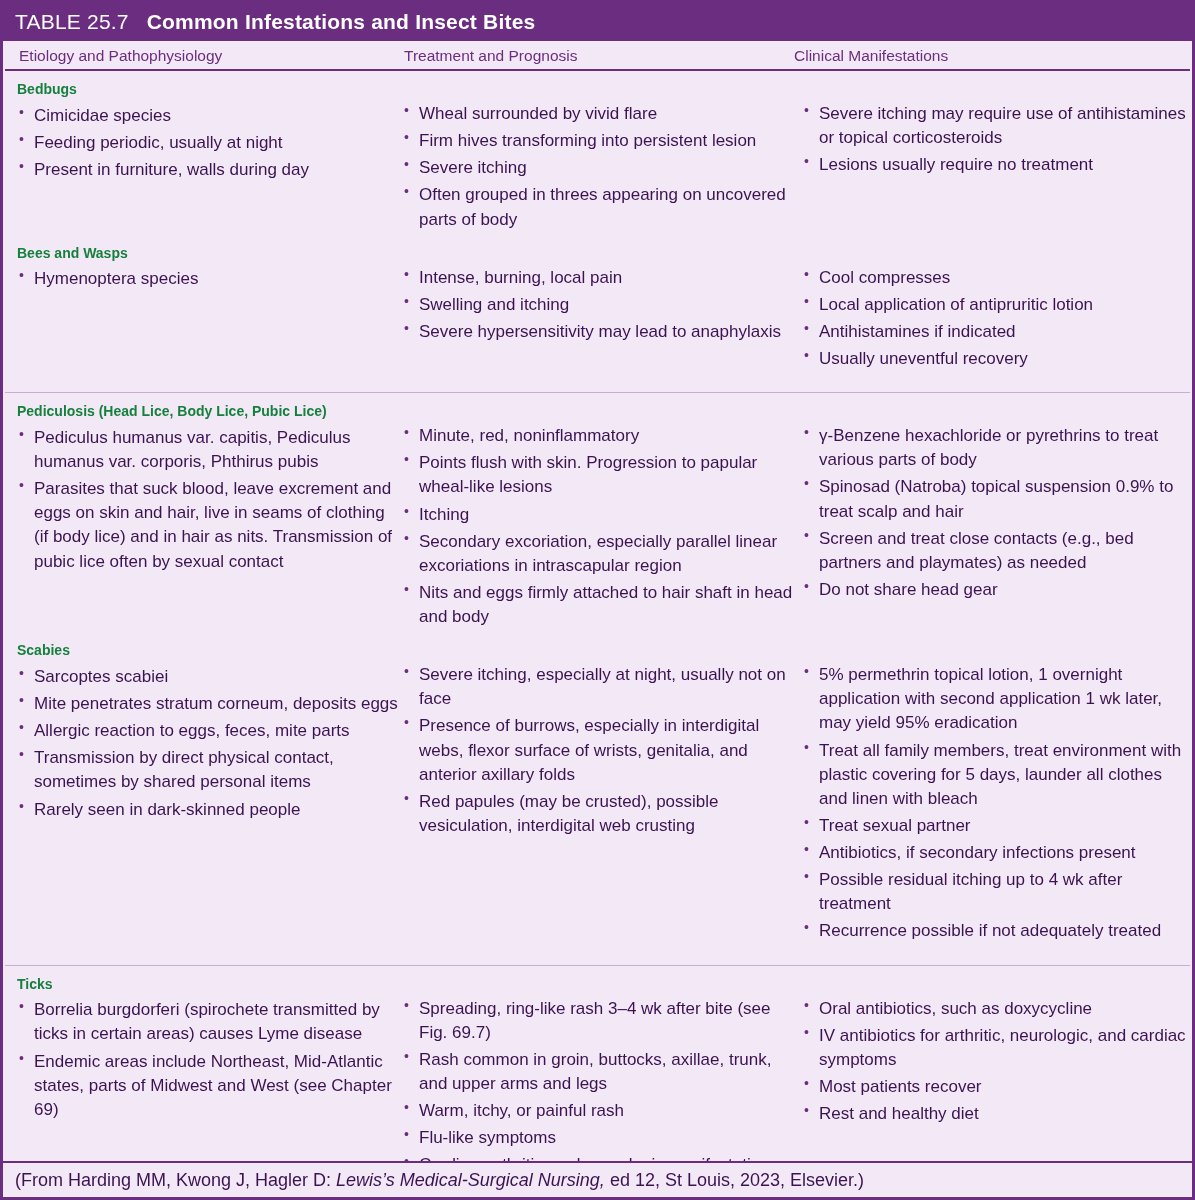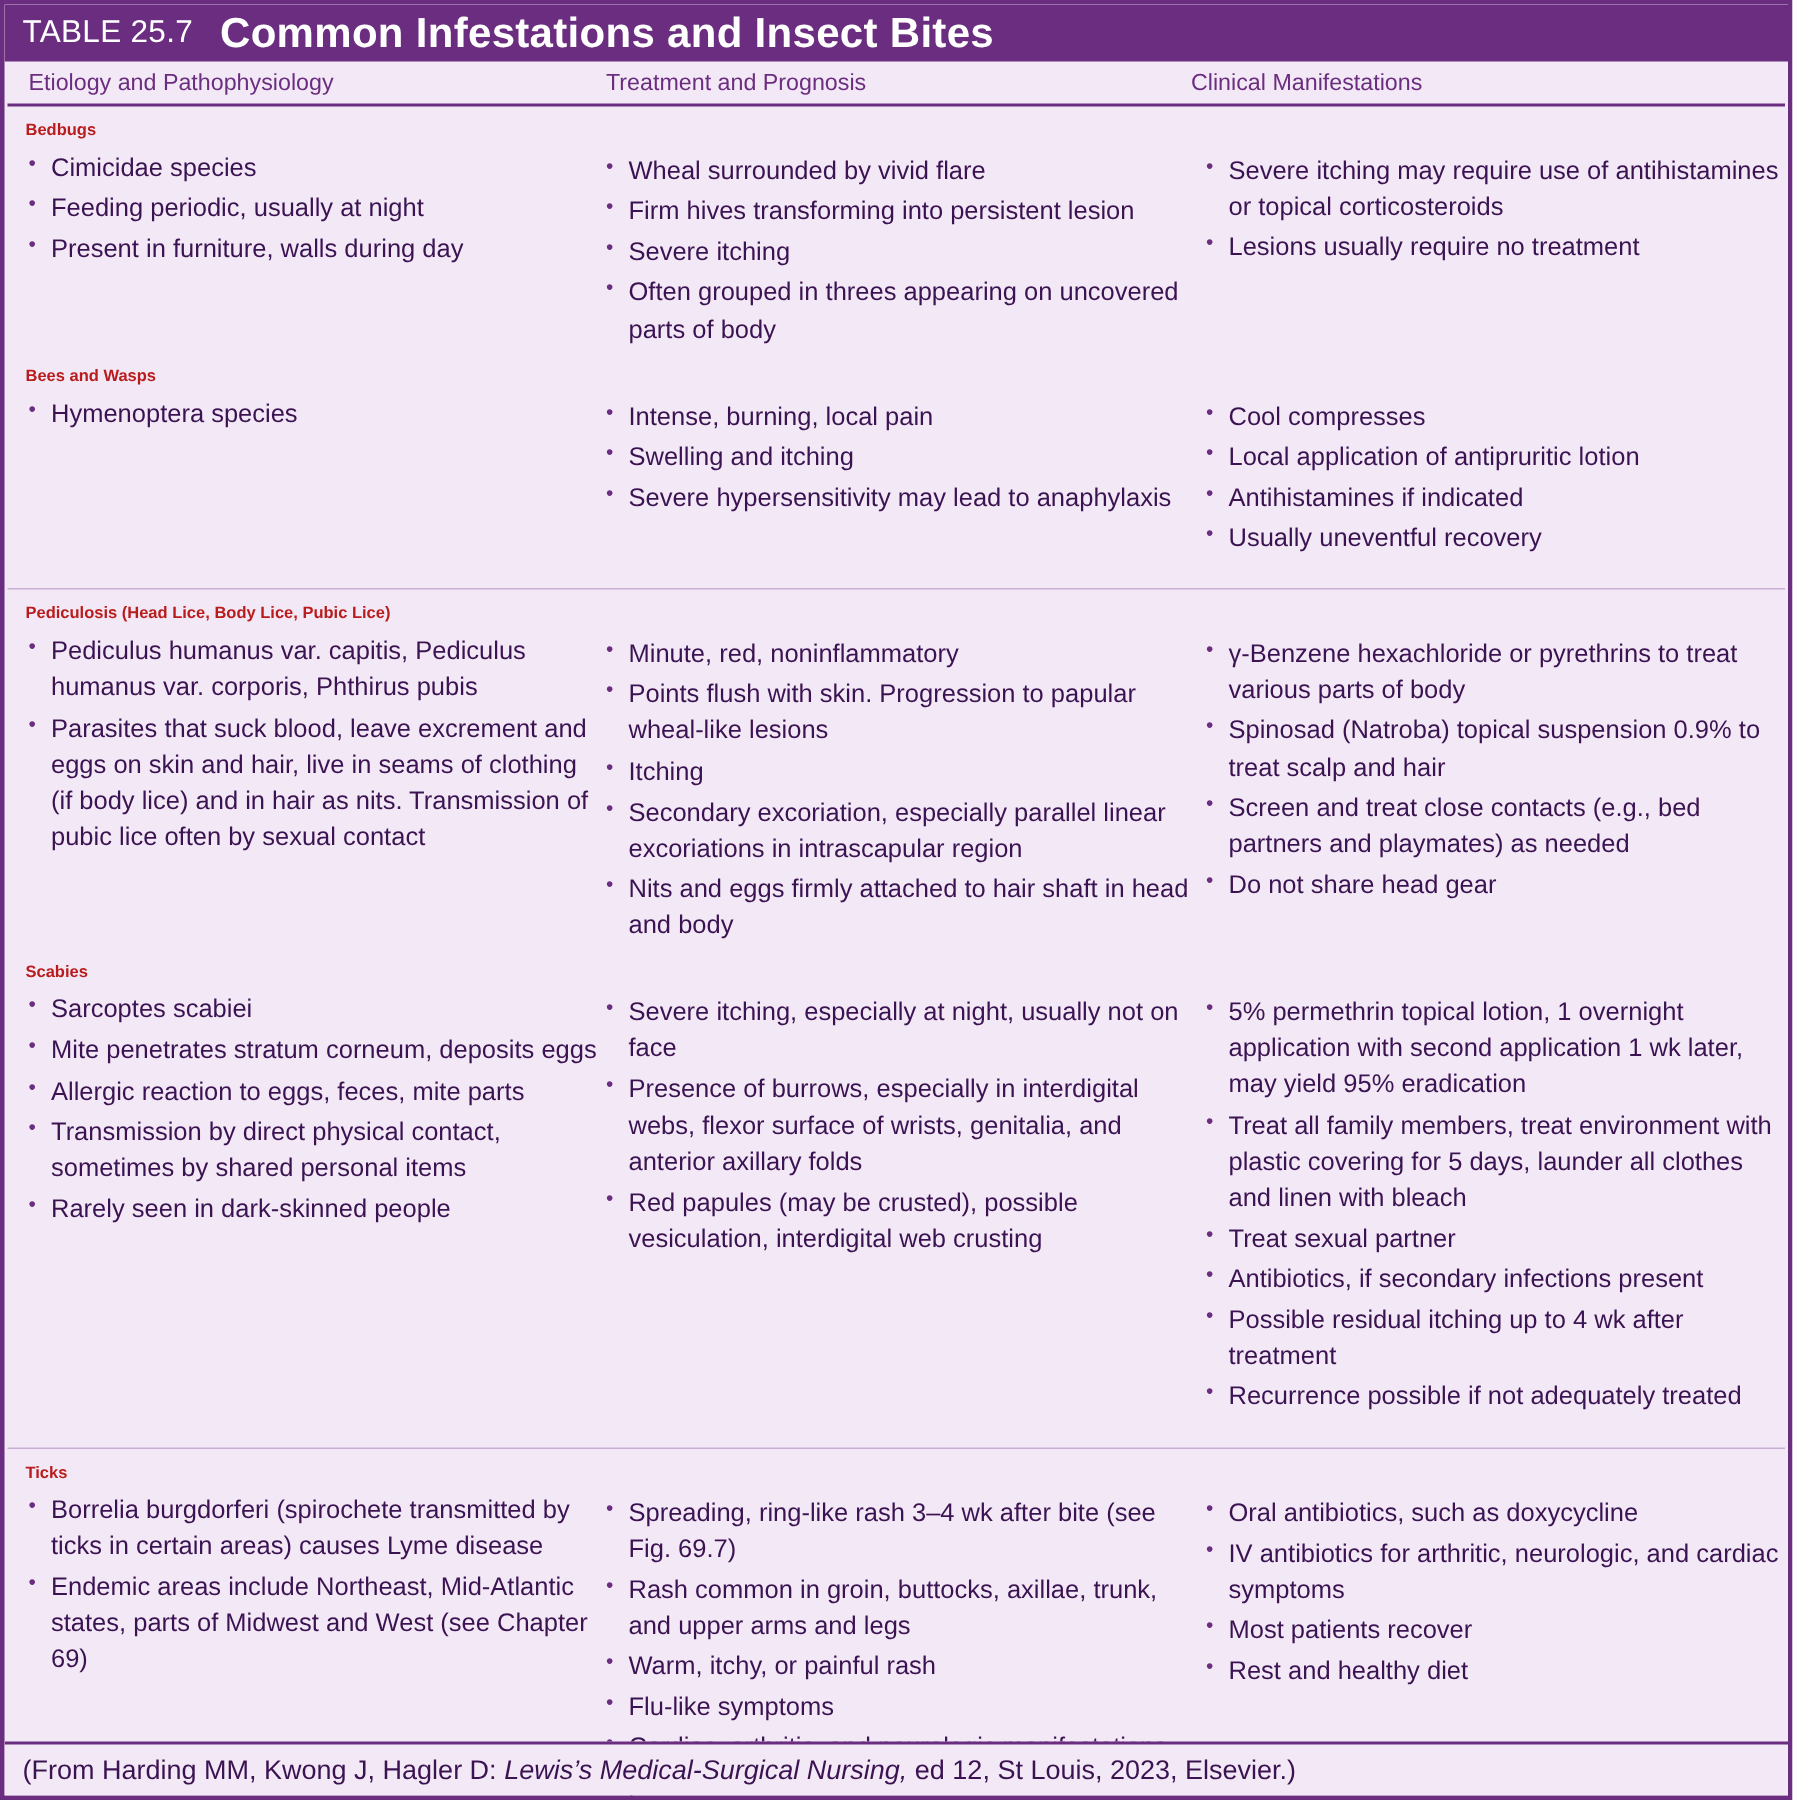--- a/index.html
+++ b/index.html
@@ -30,21 +30,21 @@
     padding-left: 12px;
     letter-spacing: 0.2px;
   }
   .table-header .tbl-num {
     font-size: 21px;
     font-weight: 400;
     margin-right: 18px;
     white-space: nowrap;
   }
   .table-header .tbl-title {
-    font-size: 28px;
+    font-size: 21px;
     font-weight: bold;
     white-space: nowrap;
   }
   .col-headers {
     display: flex;
     padding: 6px 14px 4px 14px;
     border-bottom: 2px solid #6b2d7f;
     margin: 0 2px;
   }
   .col-headers .ch {
@@ -55,23 +55,23 @@
   .c1 { width: 385px; flex: 0 0 385px; }
   .c2 { width: 400px; flex: 0 0 400px; }
   .c3 { width: 390px; flex: 0 0 390px; }
 
   .section {
     display: flex;
     padding: 0 14px;
     position: relative;
   }
   .sec-title {
-    font-size: 11px;
+    font-size: 14px;
     font-weight: bold;
-    color: #b91c1c;
+    color: #15803d;
     margin: 0 0 4px 0;
     line-height: 1.2;
   }
   ul.blist {
     list-style: none;
     margin: 0;
     padding: 0;
   }
   ul.blist li {
     position: relative;

